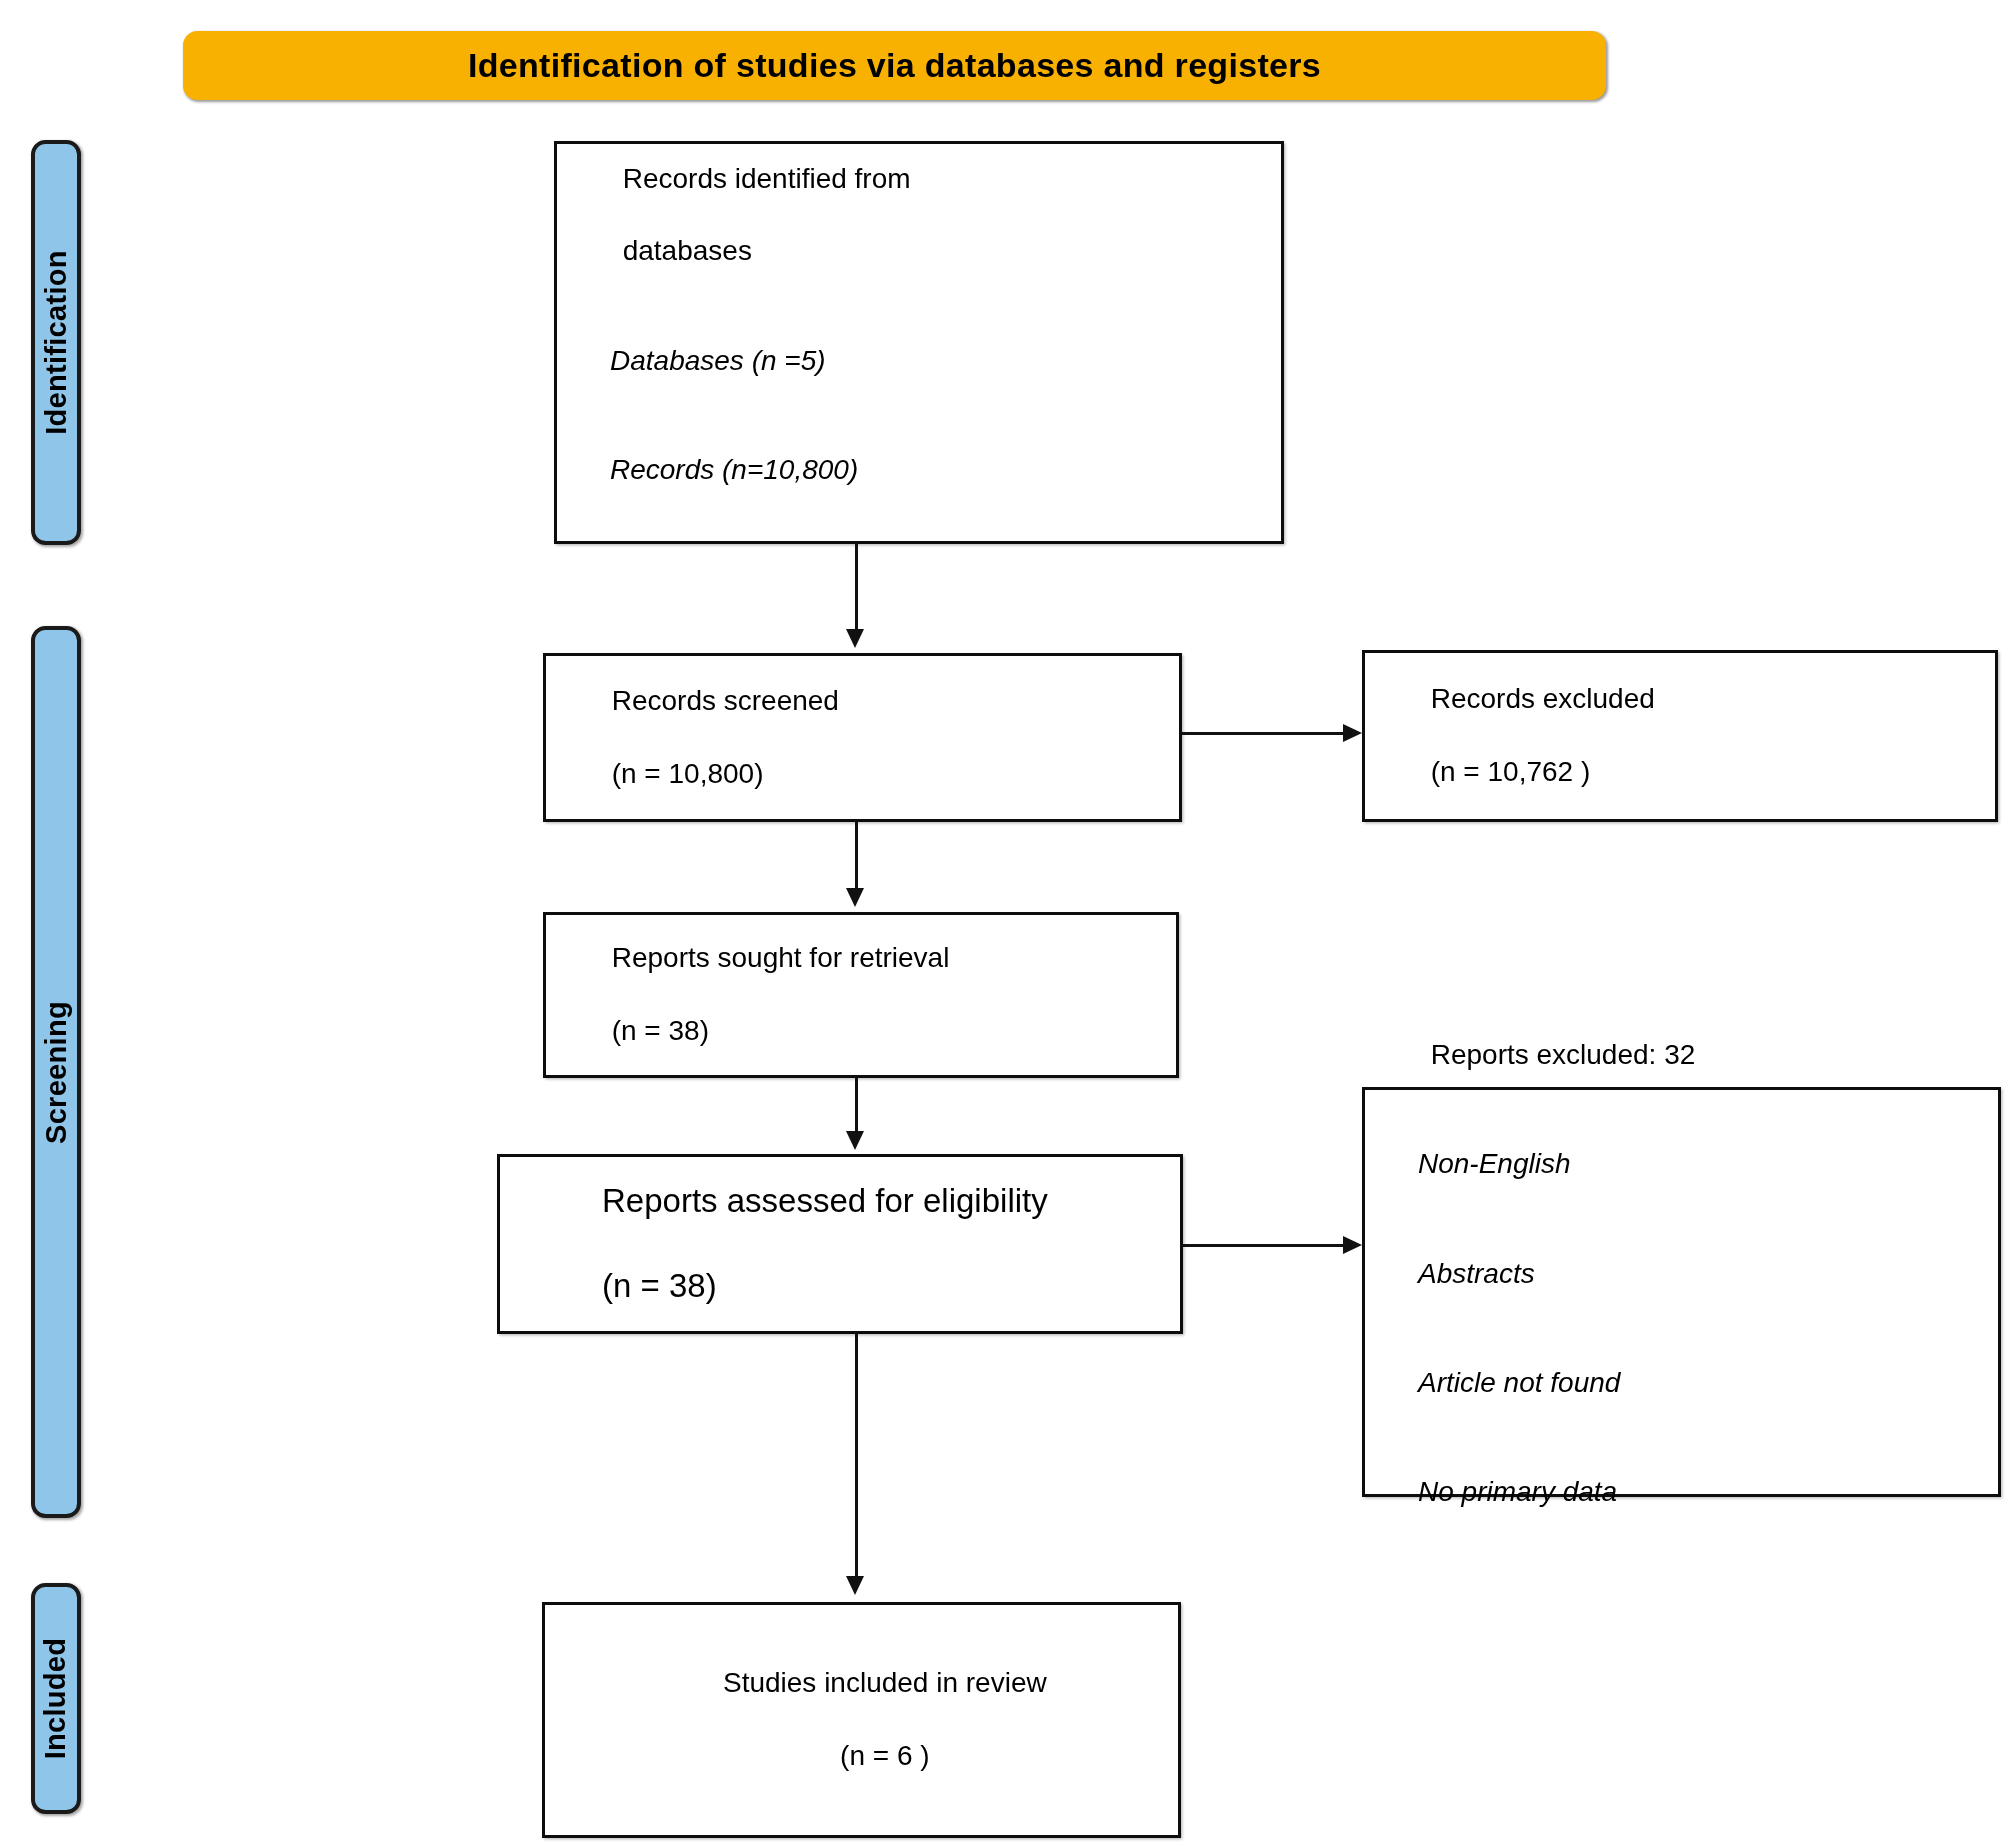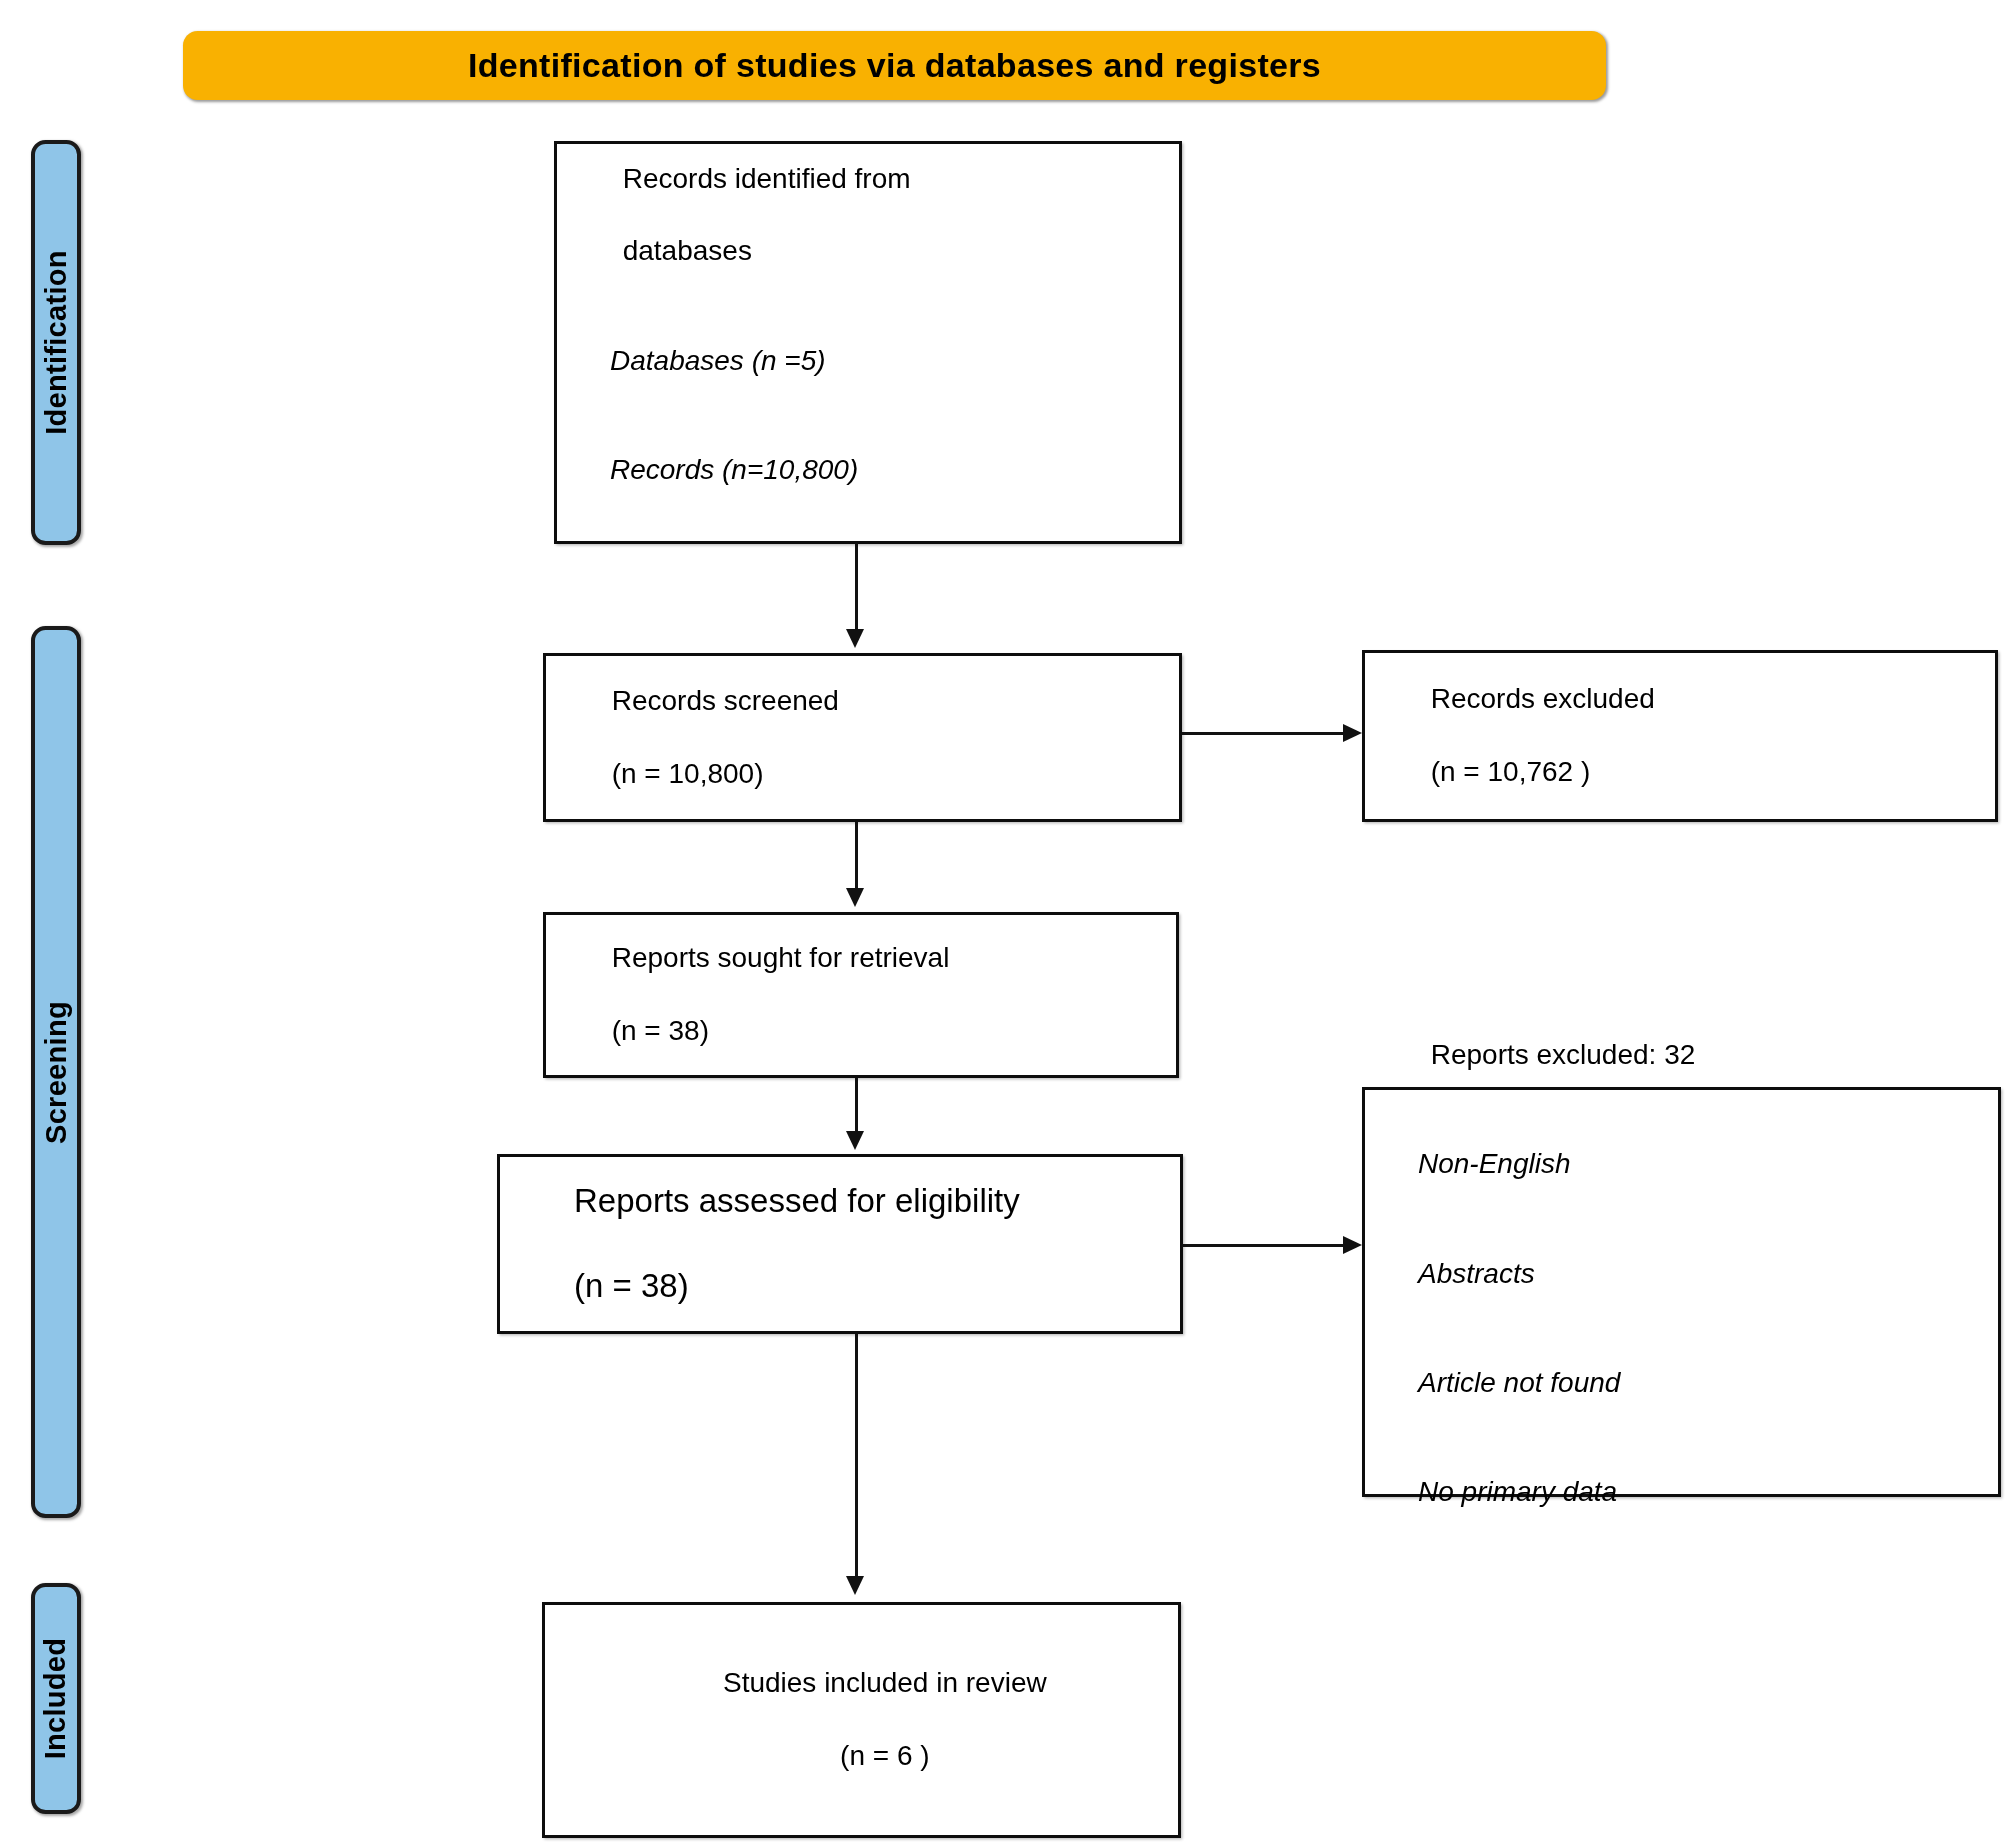--- a/index.html
+++ b/index.html
@@ -81,25 +81,25 @@
     flex-direction: column;
     justify-content: center;
   }
   .box-text {
     padding: 0 19px;
     font-size: 28px;
     line-height: 1.30;
     color: #000000;
     white-space: pre-wrap;
   }
-  .box-text.big { font-size: 33px; }
+  .box-text.big { font-size: 33px; margin-left: 28px; }
   .indent { padding-left: 34px; display: block; font-style: italic; }
 
   
-  #box-identified   { left: 554px;  top: 141px;  width: 628px; height: 403px; }
+  #box-identified   { left: 554px;  top: 141px;  width: 730px; height: 403px; }
   #box-screened     { left: 543px;  top: 653px; width: 639px; height: 169px; }
   #box-excluded     { left: 1362px; top: 650px; width: 636px; height: 172px; }
   #box-sought       { left: 543px;  top: 912px; width: 636px; height: 166px; }
   #box-eligibility  { left: 497px;  top: 1154px; width: 686px; height: 180px; }
   #box-rexcluded    { left: 1362px; top: 1087px; width: 639px; height: 410px; }
   #box-included     { left: 542px;  top: 1602px; width: 639px; height: 236px; text-align: center; }
 
   
   .vline {
     position: absolute;

